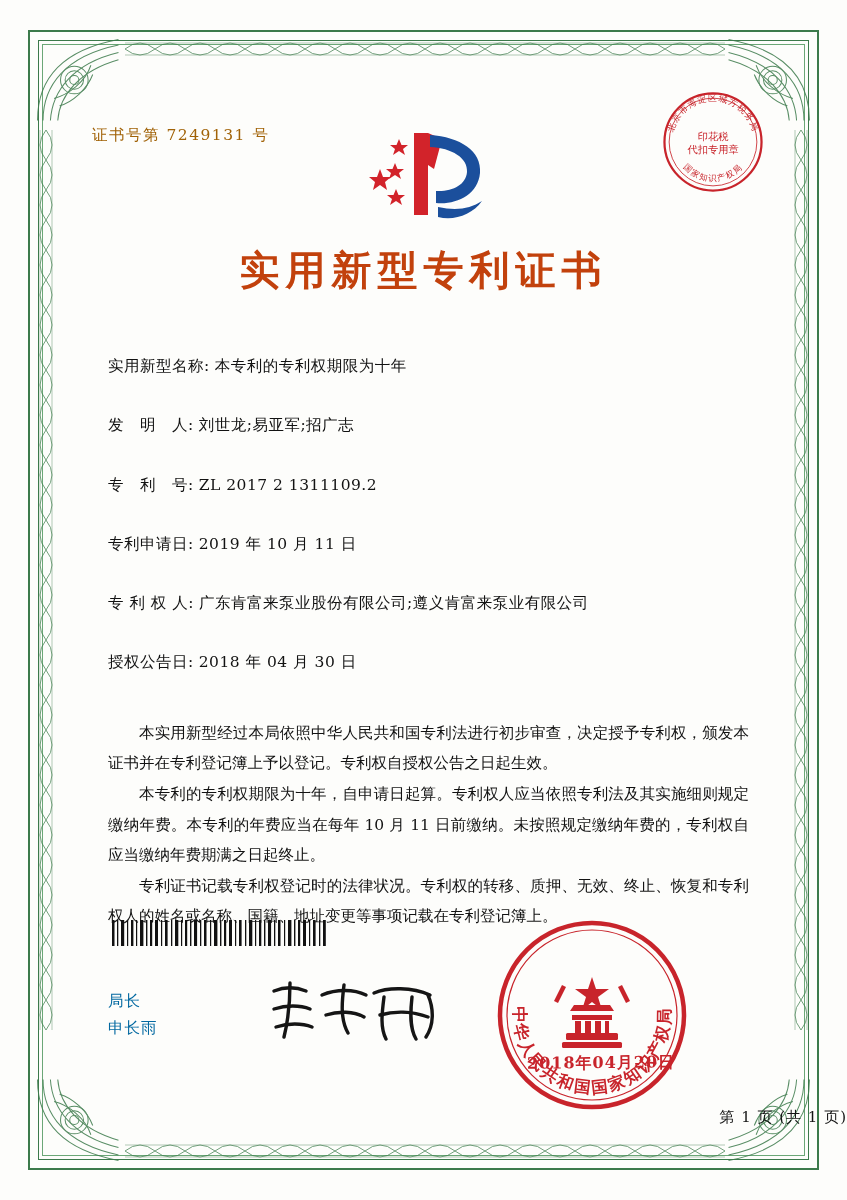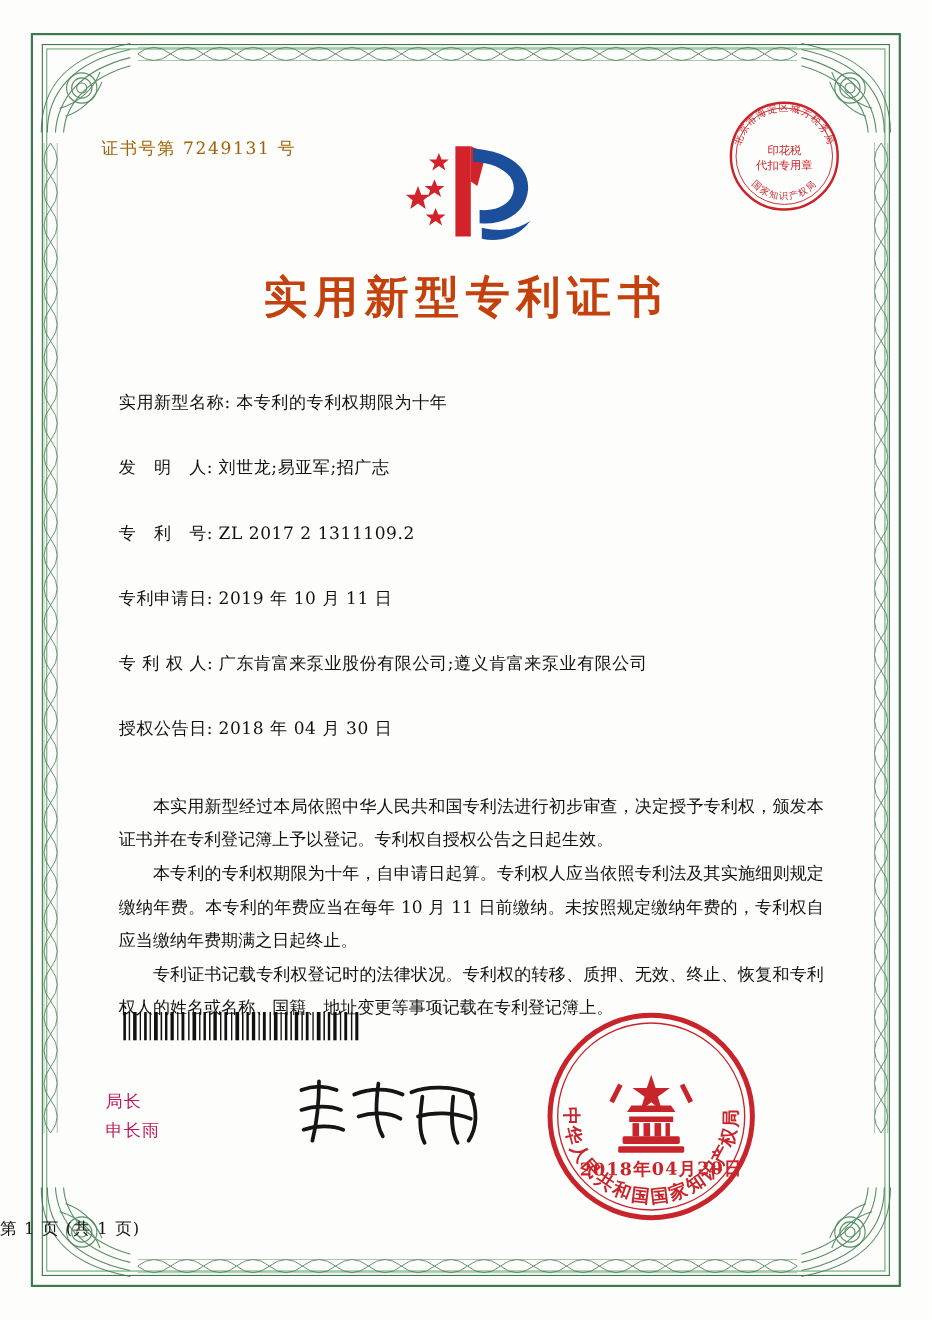--- a/index.html
+++ b/index.html
@@ -171,26 +171,26 @@
   .barcode {
     position: absolute;
     left: 112px;
     top: 920px;
     width: 215px;
     height: 26px;
   }
 
   .signature-block {
     position: absolute;
-    left: 96px;
+    left: 108px;
     top: 988px;
     font-size: 15.5px;
     line-height: 1.75;
     letter-spacing: 1px;
-    color: #be185d;
+    color: #0369a1;
   }
 
   .signature-script {
     position: absolute;
     left: 262px;
     top: 975px;
     width: 190px;
     height: 72px;
   }
 
@@ -211,21 +211,21 @@
     letter-spacing: 1px;
     font-weight: bold;
     white-space: nowrap;
     transform: rotate(-0.5deg);
   }
 
   .page-footer {
     position: absolute;
     left: 0; right: 0;
     top: 1108px;
-    text-align: left;
+    text-align: right;
     font-size: 15px;
     letter-spacing: 1px;
     color: #141414;
   }
 </style>
 </head>
 <body>
 
 <div class="page">
 

